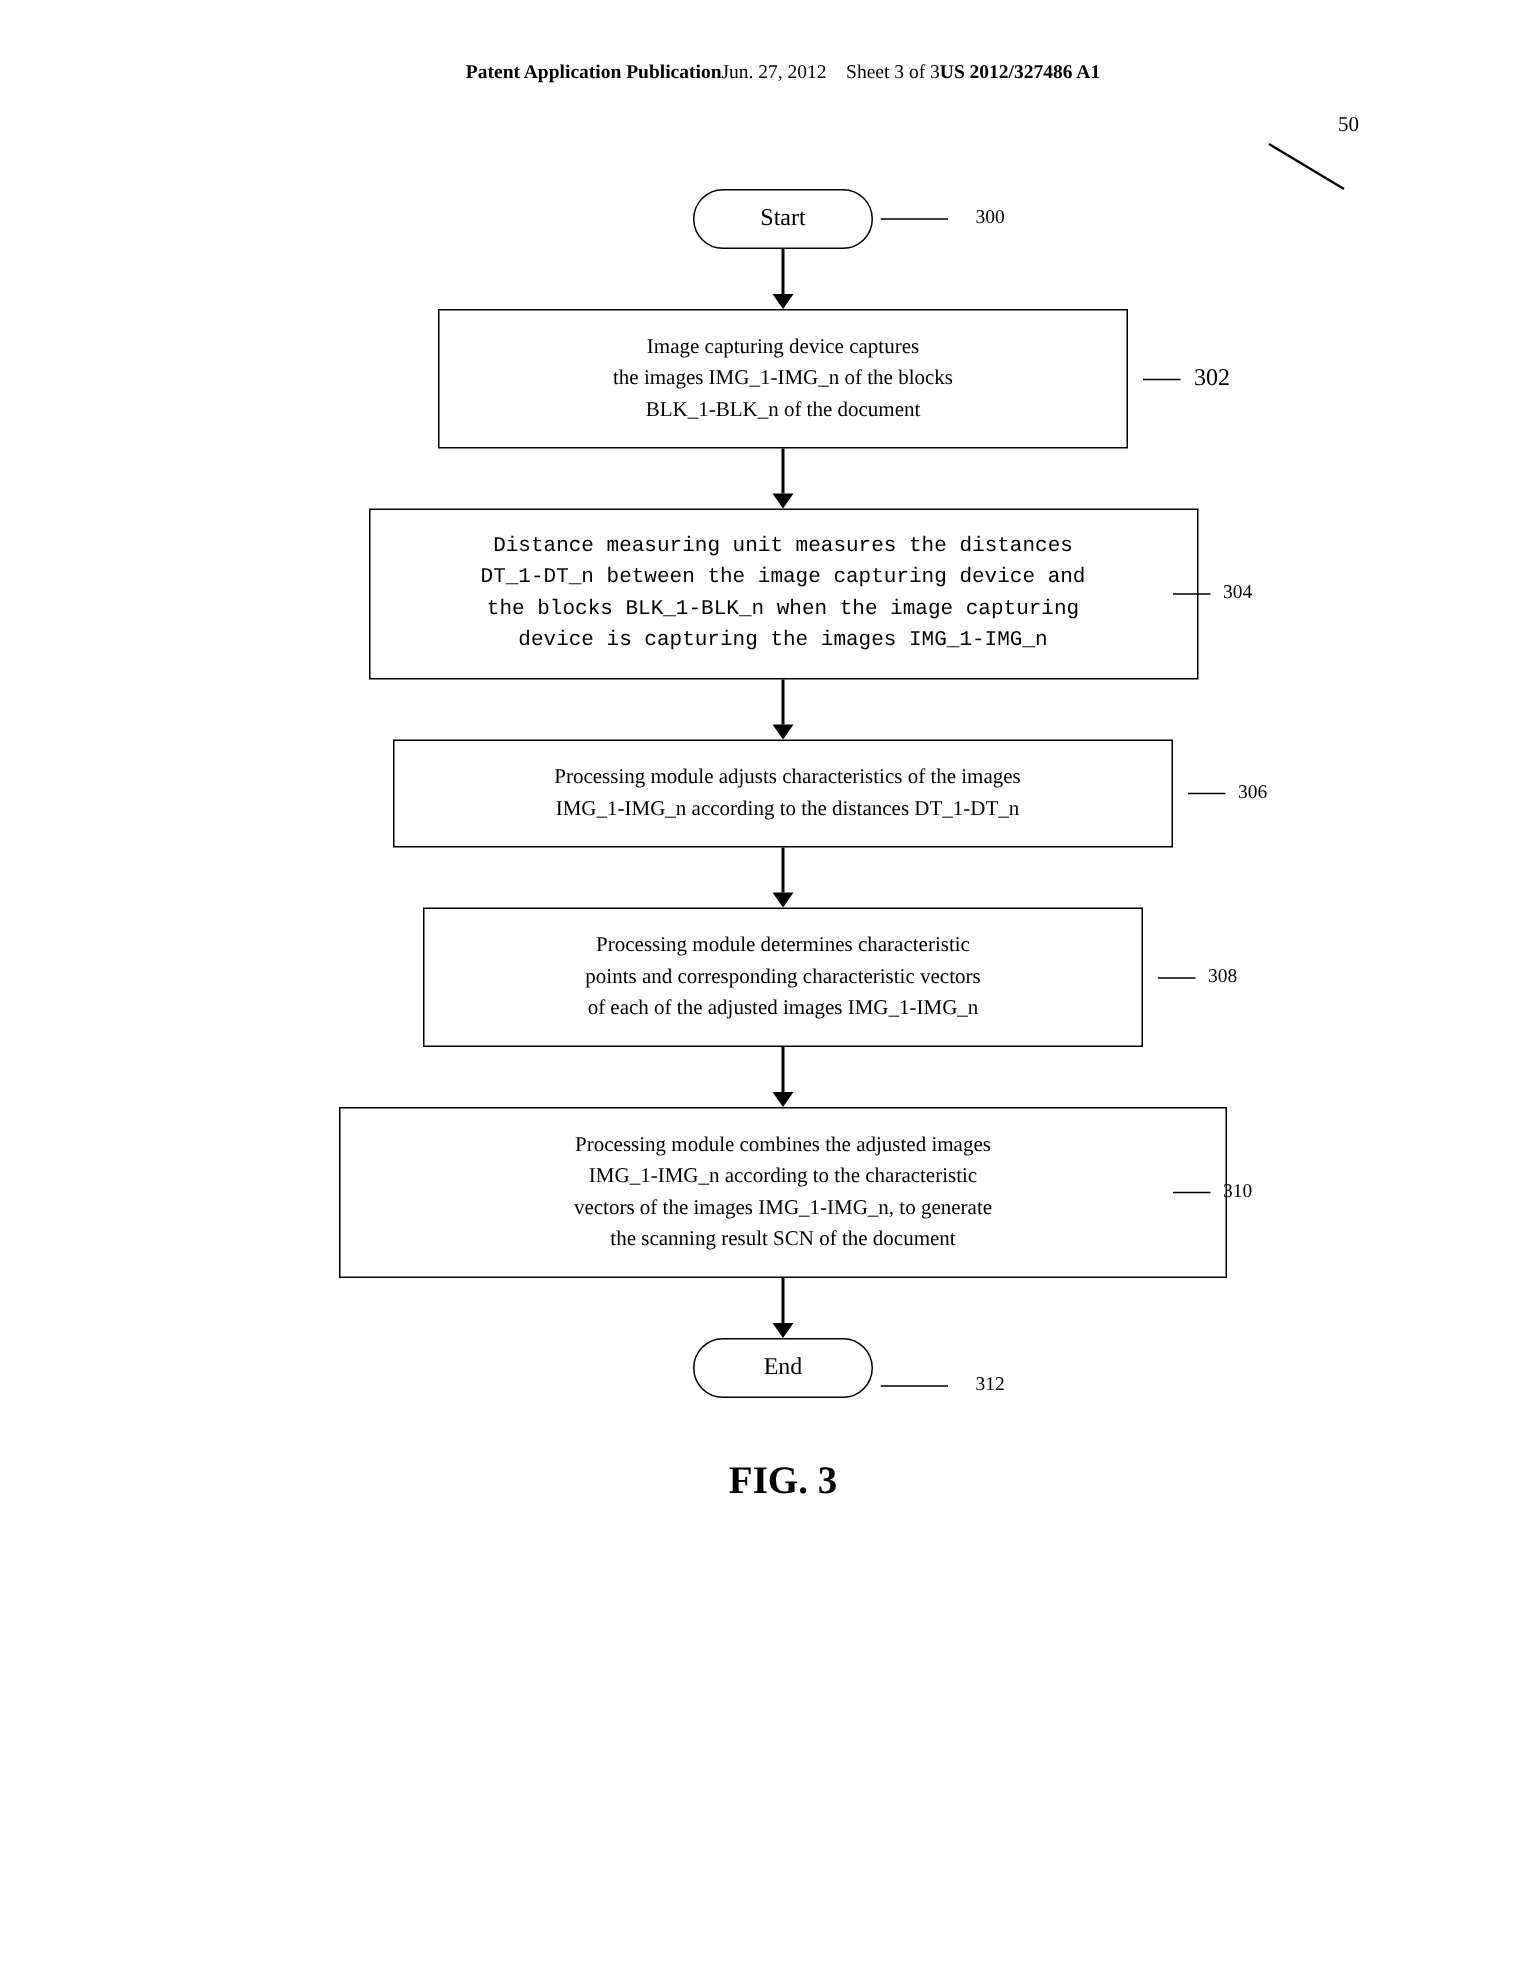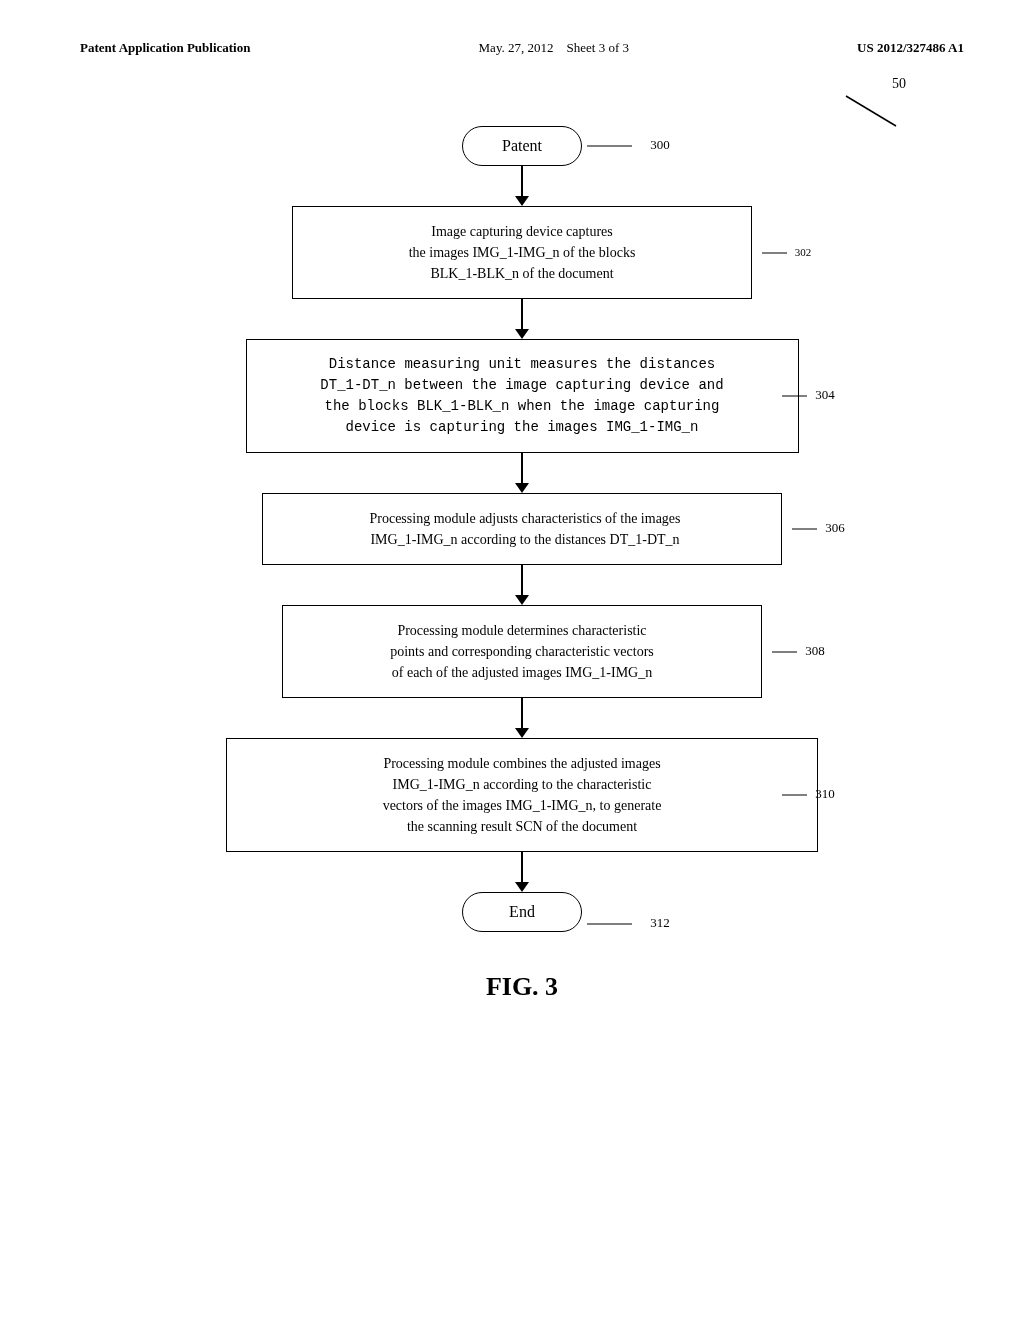--- a/index.html
+++ b/index.html
@@ -16,25 +16,24 @@
       width: 1024px;
       min-height: 1320px;
       background: #fff;
       padding: 40px 60px 40px 80px;
       position: relative;
     }
 
     
     .header {
       display: flex;
-      justify-content: space-between;
+      justify-content: center;
       align-items: flex-start;
       margin-bottom: 50px;
       font-size: 13px;
-      gap: 34px;
     }
 
     .header-left {
       font-weight: bold;
       font-size: 13px;
     }
 
     .header-center {
       font-size: 13px;
       text-align: center;
@@ -119,60 +118,60 @@
     }
   </style>
 </head>
 <body>
 
 <div class="page">
 
   <div class="header">
     <div class="header-left">Patent Application Publication</div>
     <div class="header-center">
-      <span>May. 27, 2012</span>
+      <span>Jun. 27, 2012</span>
       &nbsp;&nbsp;
       <span>Sheet 3 of 3</span>
     </div>
     <div class="header-right">US 2012/327486 A1</div>
   </div>
 
   <div style="position: relative; width: 100%; height: 0;">
     <div style="position: absolute; right: 58px; top: -30px; font-size: 14px;">50</div>
     <svg style="position: absolute; right: 58px; top: -15px;" width="80" height="40">
       <line x1="20" y1="5" x2="70" y2="35" stroke="#000" stroke-width="1.5"></line>
     </svg>
   </div>
 
   <div class="flowchart">
 
     <div class="node-container">
       <div class="oval-node">
-        <span>Patent</span>
+        <span>Start</span>
       </div>
       <div style="position: absolute; left: calc(50% + 65px); top: 50%; transform: translateY(-50%); font-size: 13px; white-space: nowrap;">
         <svg width="60" height="20" style="display:inline-block; vertical-align: middle;">
           <line x1="0" y1="10" x2="45" y2="10" stroke="#000" stroke-width="1"></line>
         </svg>
         <span>300</span>
       </div>
     </div>
 
     <div class="arrow">
       <div class="arrow-line"></div>
       <div class="arrow-head"></div>
     </div>
 
     <div class="node-container">
       <div class="rect-node rect-wide">
         Image capturing device captures<br>
         the images IMG_1-IMG_n of the blocks<br>
         BLK_1-BLK_n of the document
       </div>
-      <div style="position: absolute; left: calc(50% + 240px); top: 50%; transform: translateY(-50%); font-size: 11px; white-space: nowrap; font-family: Liberation Serif, serif;">
+      <div style="position: absolute; left: calc(50% + 240px); top: 50%; transform: translateY(-50%); font-size: 16px; white-space: nowrap; font-family: Liberation Serif, serif;">
         <svg width="30" height="20" style="display:inline-block; vertical-align:middle;">
           <line x1="0" y1="10" x2="25" y2="10" stroke="#000" stroke-width="1"></line>
         </svg>
         <span>302</span>
       </div>
     </div>
 
     <div class="arrow">
       <div class="arrow-line"></div>
       <div class="arrow-head"></div>

